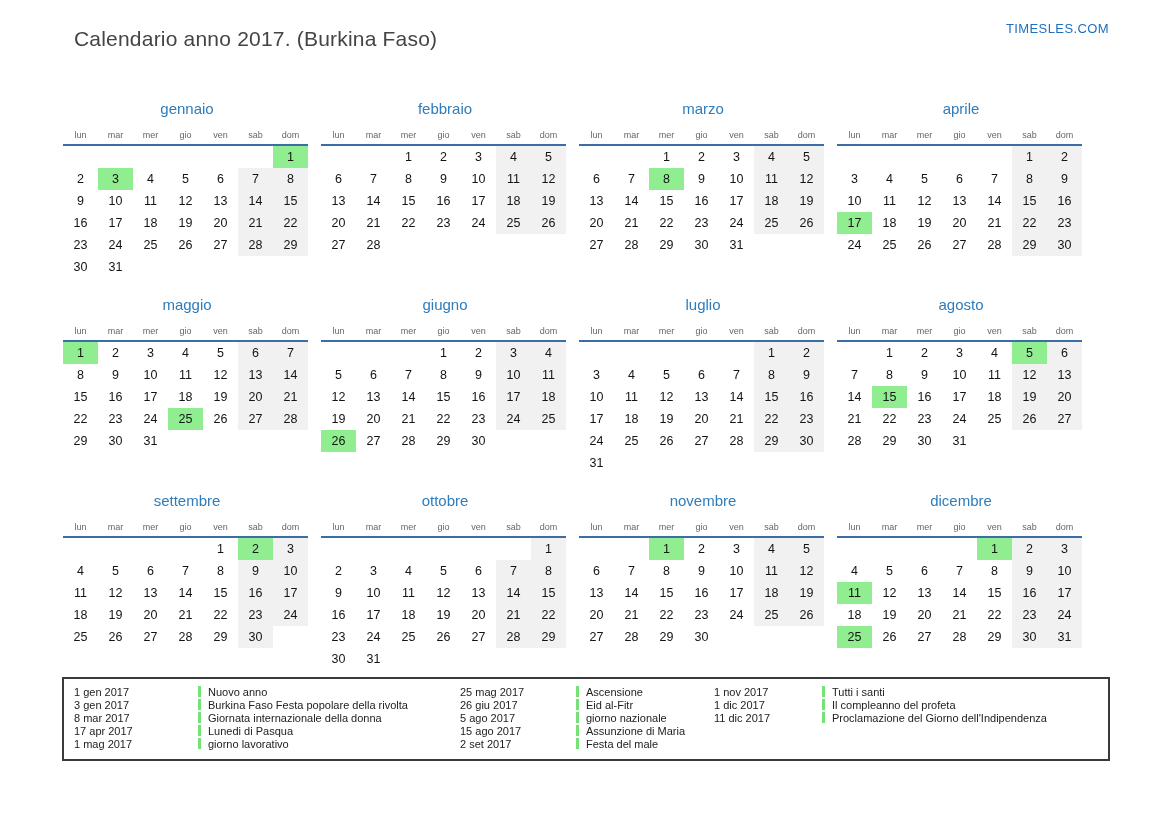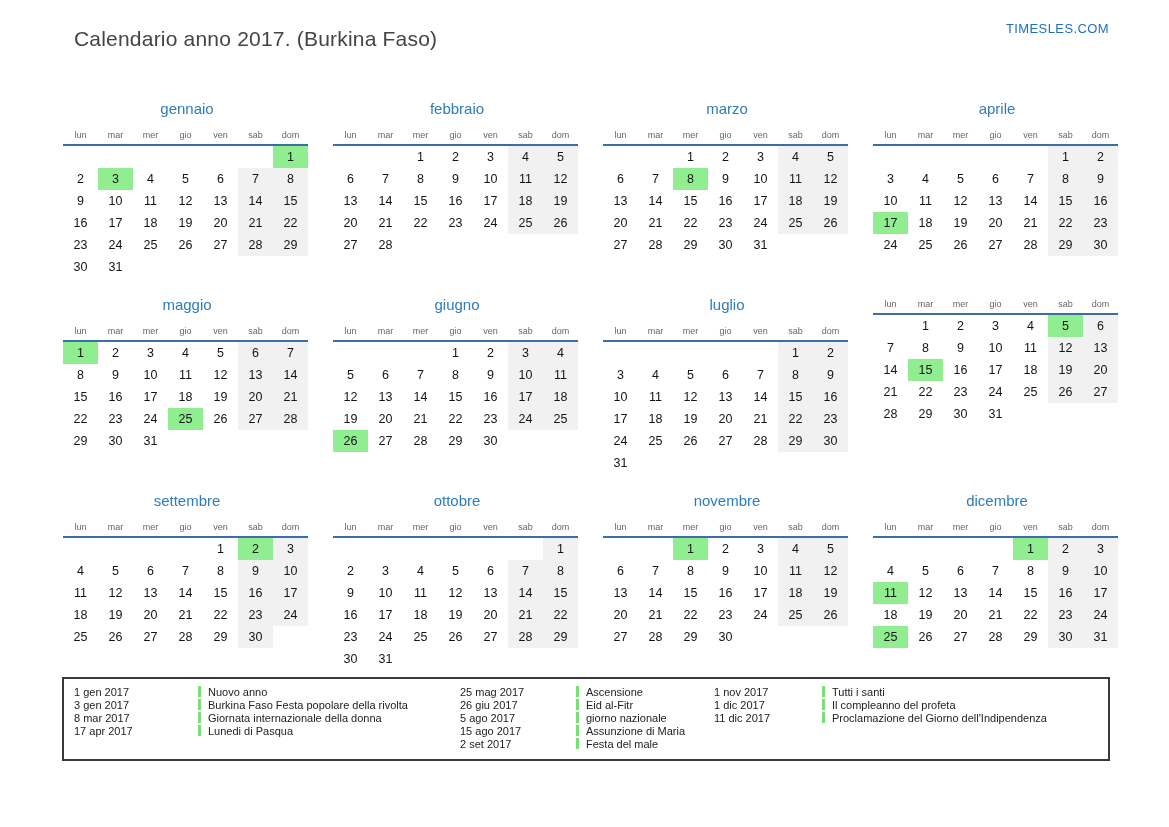--- a/index.html
+++ b/index.html
@@ -39,21 +39,21 @@
     letter-spacing: 0.4px;
     text-decoration: none;
     margin-top: 6px;
     cursor: pointer;
   }
   .months-grid {
     margin: 36px 0 0 62px;
     display: grid;
     grid-template-columns: repeat(4, 250px);
     grid-template-rows: 196px 196px auto;
-    column-gap: 20px;
+    column-gap: 8px;
   }
   .month { width: 250px; }
   .month-title {
     text-align: center;
     color: var(--accent-blue);
     font-size: 15px;
     height: 20px;
     line-height: 20px;
     margin-bottom: 7px;
   }
@@ -579,20 +579,21 @@
             <td></td>
             <td></td>
             <td></td>
             <td></td>
             <td></td>
           </tr>
         </tbody>
       </table>
     </div>
     <div class="month">
+      <div class="month-title">agosto</div>
       <table class="month-table">
         <thead>
           <tr>
             <th>lun</th>
             <th>mar</th>
             <th>mer</th>
             <th>gio</th>
             <th>ven</th>
             <th>sab</th>
             <th>dom</th>
@@ -926,20 +927,25 @@
         <div class="legend-row">
           <span class="legend-date">8 mar 2017</span>
           <span class="legend-bar"></span>
           <span class="legend-label">Giornata internazionale della donna</span>
         </div>
         <div class="legend-row">
           <span class="legend-date">17 apr 2017</span>
           <span class="legend-bar"></span>
           <span class="legend-label">Lunedi di Pasqua</span>
         </div>
+        <div class="legend-row">
+          <span class="legend-date">1 mag 2017</span>
+          <span class="legend-bar"></span>
+          <span class="legend-label">giorno lavorativo</span>
+        </div>
       </div>
       <div class="legend-col col-1">
         <div class="legend-row">
           <span class="legend-date">25 mag 2017</span>
           <span class="legend-bar"></span>
           <span class="legend-label">Ascensione</span>
         </div>
         <div class="legend-row">
           <span class="legend-date">26 giu 2017</span>
           <span class="legend-bar"></span>

